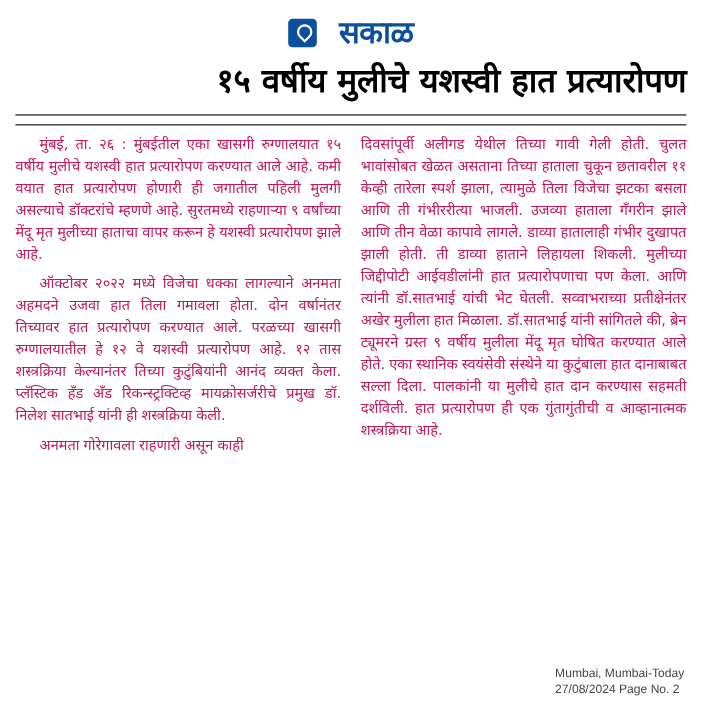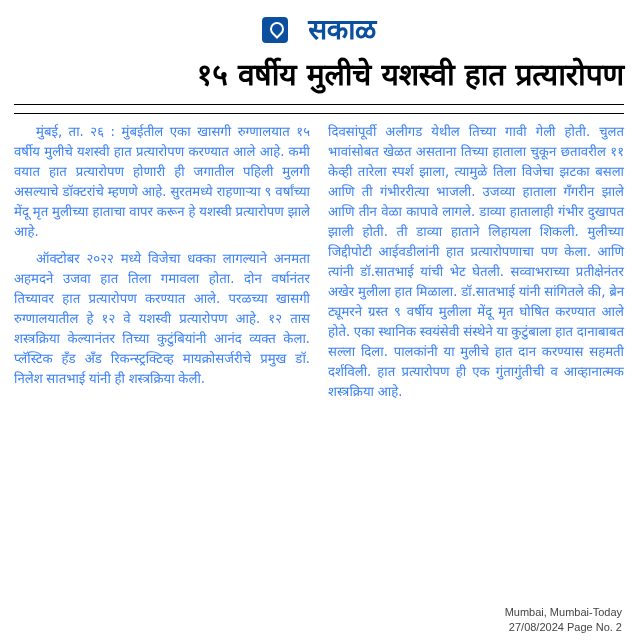--- a/index.html
+++ b/index.html
@@ -106,33 +106,33 @@
   .col {
     flex: 1 1 0;
     min-width: 0;
   }
   .col p {
     font-family: "DejaVu Sans", sans-serif;
     font-size: 13.2px;
     line-height: 1.52;
     text-align: justify;
     margin: 0 0 7px 0;
-    color: #3b82f6;
+    color: #be185d;
     word-spacing: -0.5px;
   }
   .col p.indent {
     text-indent: 22px;
   }
 
   
   .footer {
     position: absolute;
     right: 16px;
     bottom: 6px;
-    text-align: right;
+    text-align: left;
     font-family: "Liberation Sans", sans-serif;
     font-size: 11px;
     color: #444444;
     line-height: 1.35;
   }
   .footer div {
     white-space: nowrap;
   }
 </style>
 </head>
@@ -152,20 +152,21 @@
   <hr class="rule">
 
 
   <hr class="rule">
 
 
   <div class="columns">
     <div class="col">
       <p class="indent">मुंबई, ता. २६ : मुंबईतील एका खासगी रुग्णालयात १५ वर्षीय मुलीचे यशस्वी हात प्रत्यारोपण करण्यात आले आहे. कमी वयात हात प्रत्यारोपण होणारी ही जगातील पहिली मुलगी असल्याचे डॉक्टरांचे म्हणणे आहे. सुरतमध्ये राहणाऱ्या ९ वर्षांच्या मेंदू मृत मुलीच्या हाताचा वापर करून हे यशस्वी प्रत्यारोपण झाले आहे.</p>
       <p class="indent">ऑक्टोबर २०२२ मध्ये विजेचा धक्का लागल्याने अनमता अहमदने उजवा हात तिला गमावला होता. दोन वर्षानंतर तिच्यावर हात प्रत्यारोपण करण्यात आले. परळच्या खासगी रुग्णालयातील हे १२ वे यशस्वी प्रत्यारोपण आहे. १२ तास शस्त्रक्रिया केल्यानंतर तिच्या कुटुंबियांनी आनंद व्यक्त केला. प्लॅस्टिक हँड अँड रिकन्स्ट्रक्टिव्ह मायक्रोसर्जरीचे प्रमुख डॉ. निलेश सातभाई यांनी ही शस्त्रक्रिया केली.</p>
+      <p class="indent">अनमता गोरेगावला राहणारी असून काही</p>
     </div>
     <div class="col">
       <p>दिवसांपूर्वी अलीगड येथील तिच्या गावी गेली होती. चुलत भावांसोबत खेळत असताना तिच्या हाताला चुकून छतावरील ११ केव्ही तारेला स्पर्श झाला, त्यामुळे तिला विजेचा झटका बसला आणि ती गंभीररीत्या भाजली. उजव्या हाताला गँगरीन झाले आणि तीन वेळा कापावे लागले. डाव्या हातालाही गंभीर दुखापत झाली होती. ती डाव्या हाताने लिहायला शिकली. मुलीच्या जिद्दीपोटी आईवडीलांनी हात प्रत्यारोपणाचा पण केला. आणि त्यांनी डॉ.सातभाई यांची भेट घेतली. सव्वाभराच्या प्रतीक्षेनंतर अखेर मुलीला हात मिळाला. डॉ.सातभाई यांनी सांगितले की, ब्रेन ट्यूमरने ग्रस्त ९ वर्षीय मुलीला मेंदू मृत घोषित करण्यात आले होते. एका स्थानिक स्वयंसेवी संस्थेने या कुटुंबाला हात दानाबाबत सल्ला दिला. पालकांनी या मुलीचे हात दान करण्यास सहमती दर्शविली. हात प्रत्यारोपण ही एक गुंतागुंतीची व आव्हानात्मक शस्त्रक्रिया आहे.</p>
     </div>
   </div>
 
   <div class="footer">
     <div>Mumbai, Mumbai-Today</div>
     <div>27/08/2024  Page No. 2</div>
   </div>

